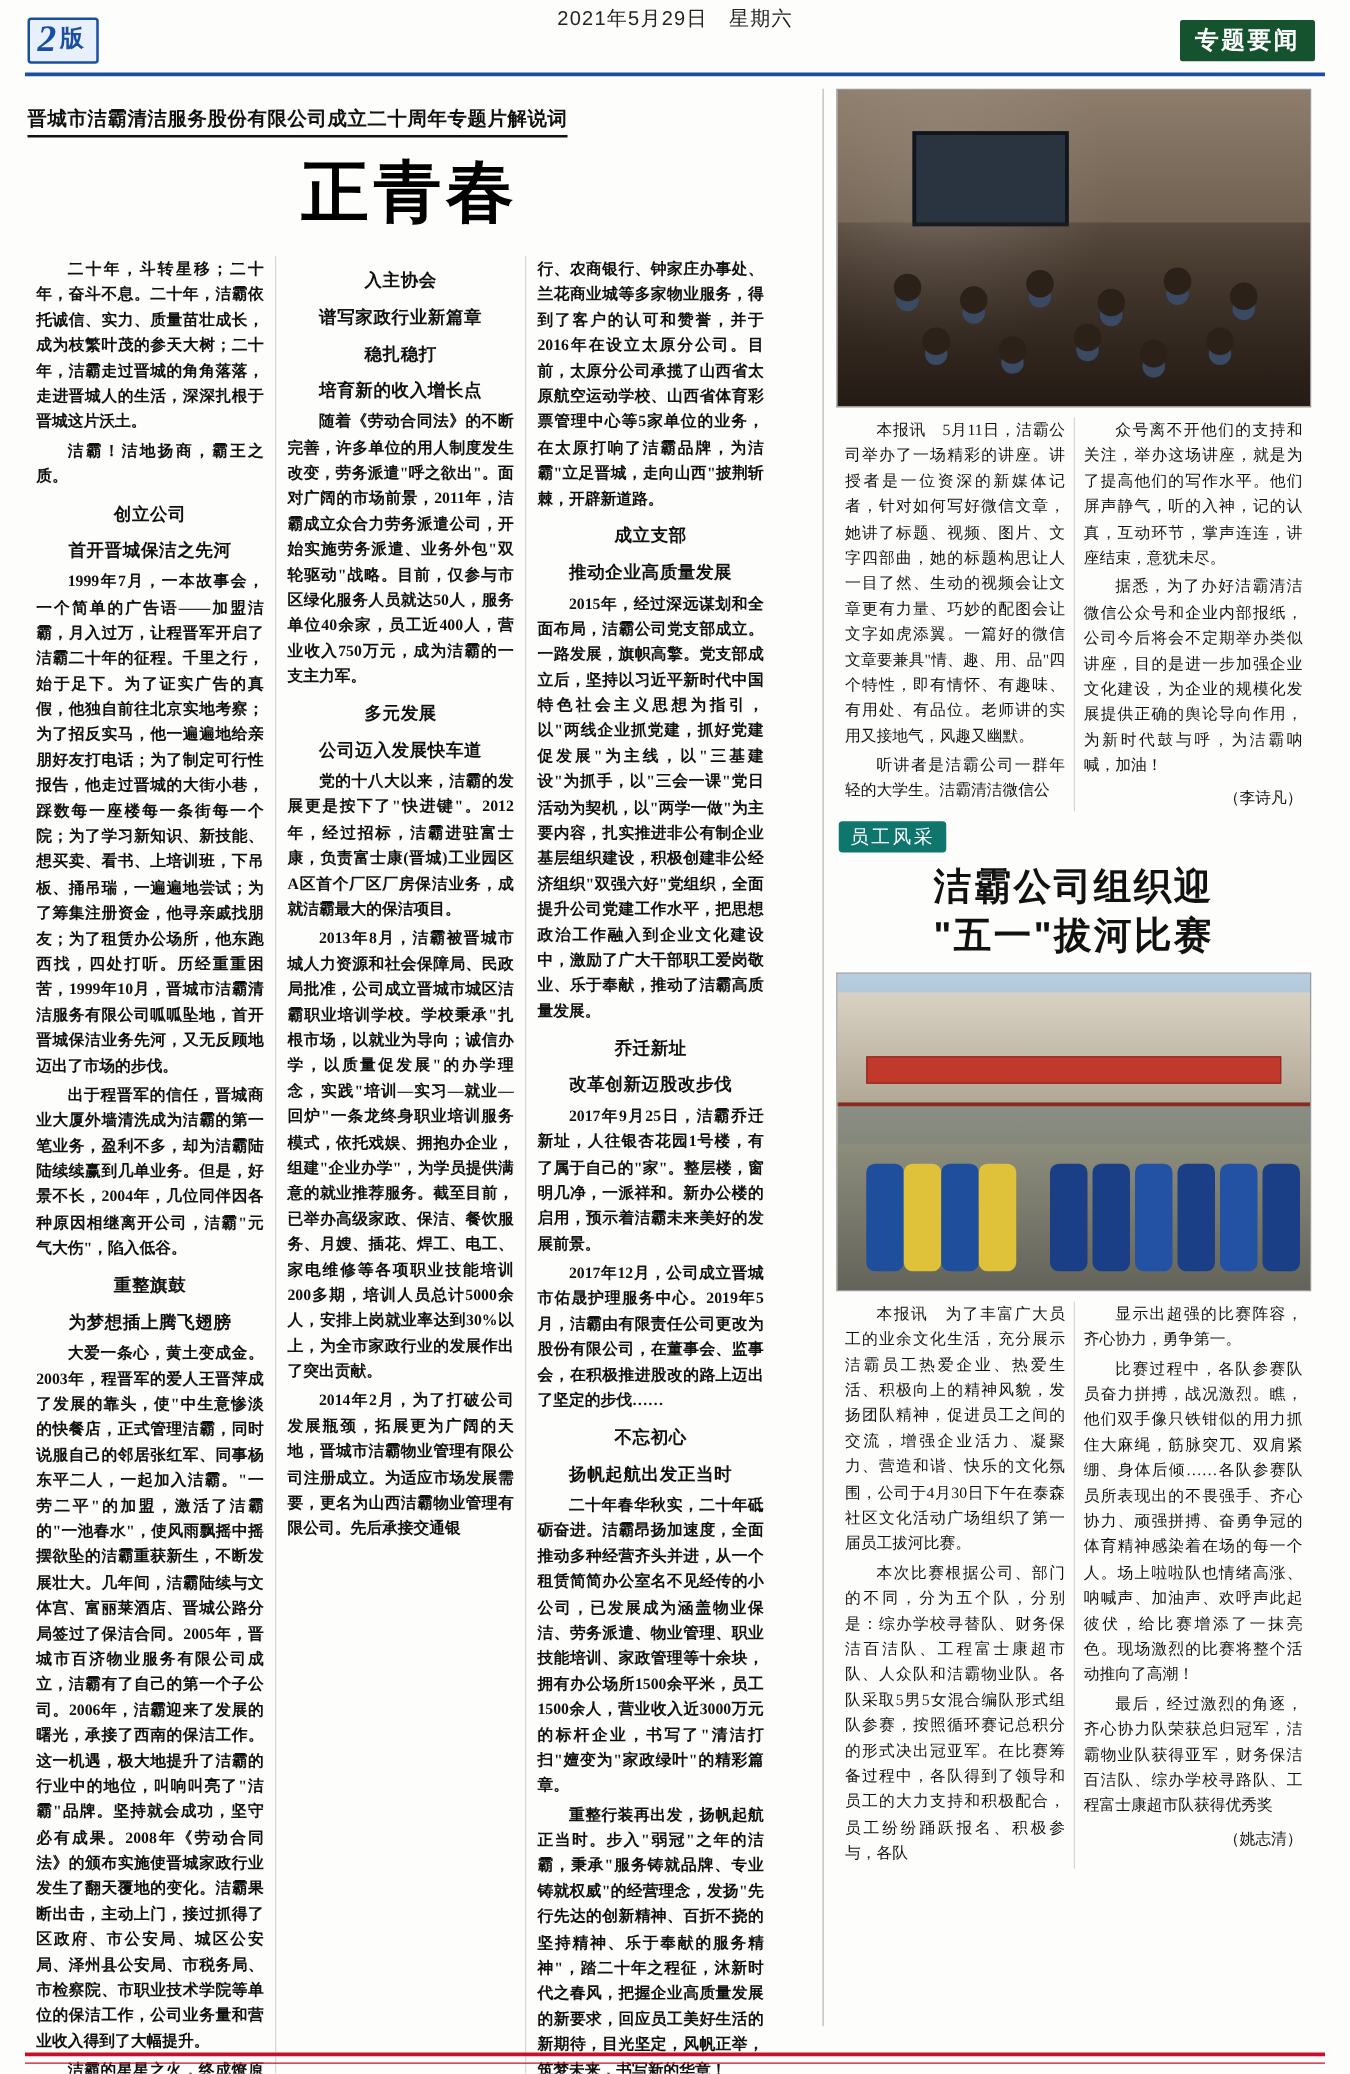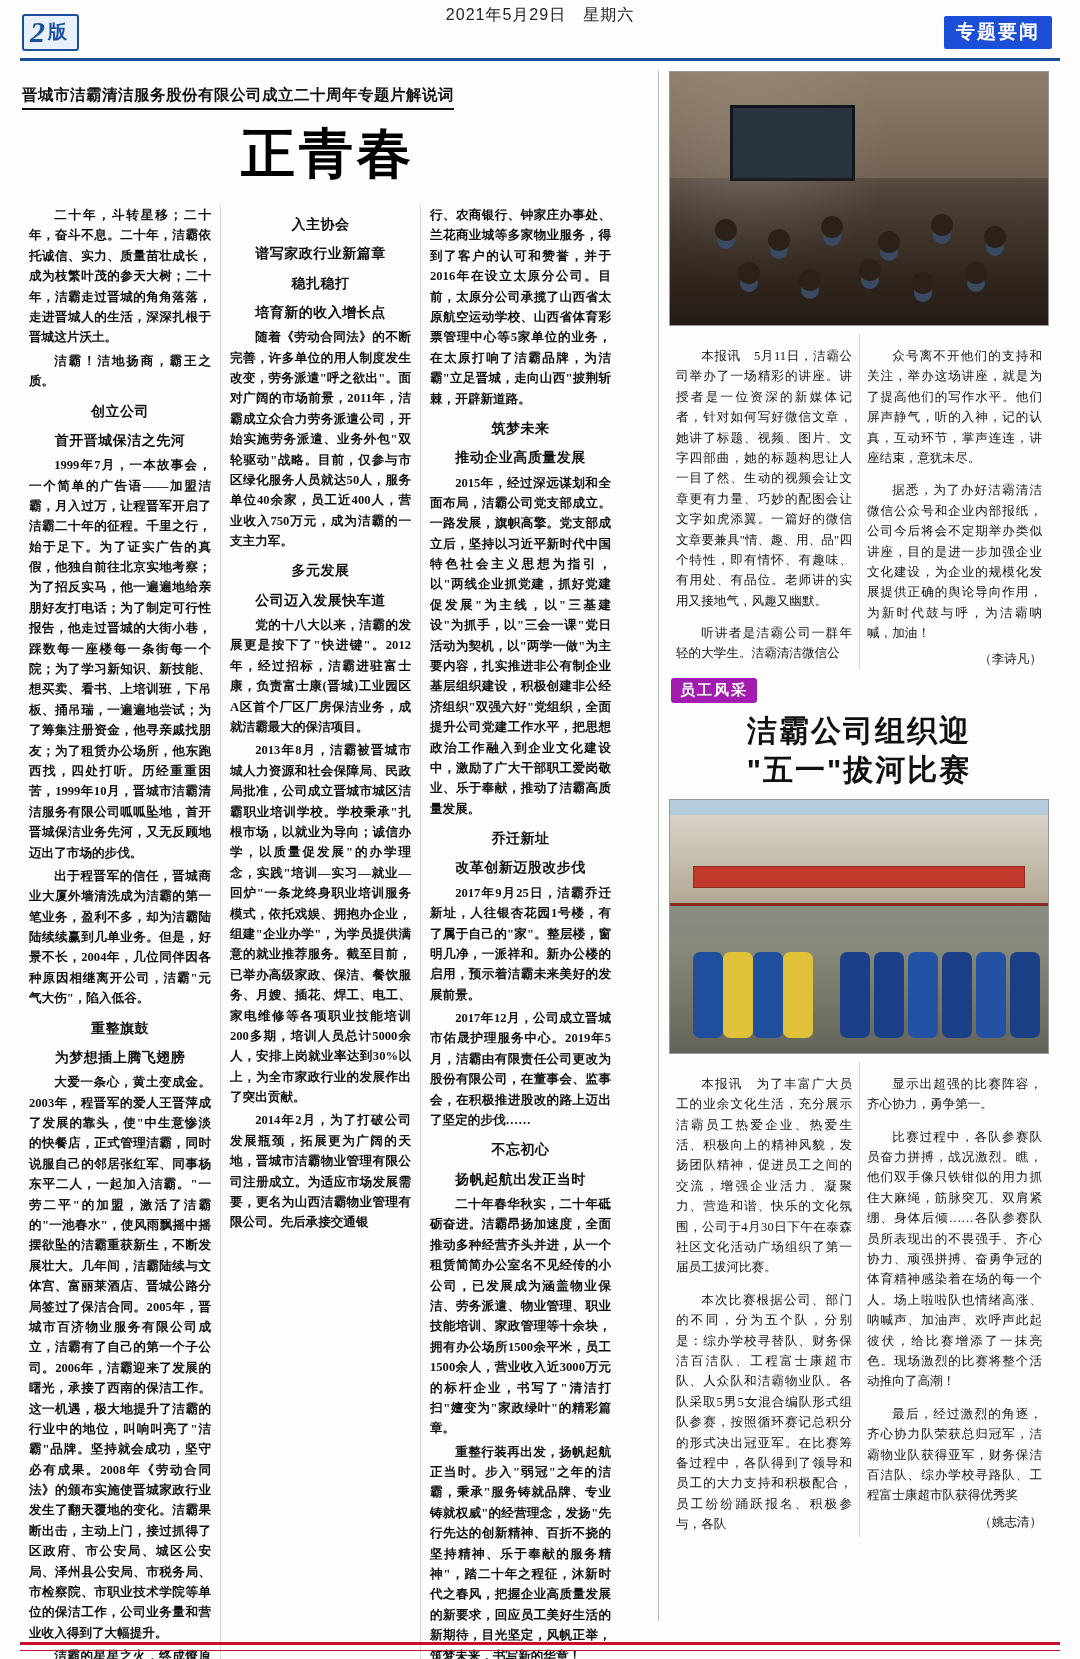--- a/index.html
+++ b/index.html
@@ -48,21 +48,21 @@
     font-size:16px;
     letter-spacing:1px;
     color:#222;
     font-family:"Liberation Sans", sans-serif;
     position:absolute;
     left:50%;
     transform:translateX(-50%);
     top:5px;
   }
   .section-tag {
-    background:#1d4ed8;
+    background:#14532d;
     color:#fff;
     font-size:19px;
     font-weight:bold;
     letter-spacing:2px;
     padding:3px 12px 4px 12px;
     border-radius:2px;
     font-family:"Liberation Sans", sans-serif;
   }
   .rule-top {
     height:3px;
@@ -203,43 +203,43 @@
     text-align:center;
     font-size:30px;
     font-weight:bold;
     line-height:1.3;
     letter-spacing:2px;
     margin:6px 0 10px 0;
     font-family:"Liberation Sans", sans-serif;
   }
   .tag-staff {
     display:inline-block;
-    background:#a21caf;
+    background:#0f766e;
     color:#fff;
-    font-weight:bold;
+    font-weight:normal;
     font-size:15px;
     letter-spacing:2px;
     padding:3px 9px;
     border-radius:3px;
     margin:8px 10px 2px 2px;
     font-family:"Liberation Sans", sans-serif;
   }
   .r-cols {
     display:flex;
     margin-top:8px;
   }
   .r-col {
     width:50%;
     padding:0 7px;
     font-size:12.6px;
     line-height:1.62;
     text-align:justify;
   }
   .r-col + .r-col { border-left:1px solid #d8d8d8; }
-  .r-col p { margin:12px 0 3px 0; text-indent:2em; }
+  .r-col p { margin:0 0 3px 0; text-indent:2em; }
   .rule-bottom {
     position:absolute;
     left:20px; right:20px; bottom:14px;
     height:3px; background:#c8102e;
   }
   .rule-bottom2 {
     position:absolute;
     left:20px; right:20px; bottom:8px;
     height:1px; background:#c8102e;
   }
@@ -288,21 +288,21 @@
             <div class="sub-h">培育新的收入增长点</div>
             <p>随着《劳动合同法》的不断完善，许多单位的用人制度发生改变，劳务派遣"呼之欲出"。面对广阔的市场前景，2011年，洁霸成立众合力劳务派遣公司，开始实施劳务派遣、业务外包"双轮驱动"战略。目前，仅参与市区绿化服务人员就达50人，服务单位40余家，员工近400人，营业收入750万元，成为洁霸的一支主力军。</p>
             <div class="sub-h">多元发展</div>
             <div class="sub-h">公司迈入发展快车道</div>
             <p>党的十八大以来，洁霸的发展更是按下了"快进键"。2012年，经过招标，洁霸进驻富士康，负责富士康(晋城)工业园区A区首个厂区厂房保洁业务，成就洁霸最大的保洁项目。</p>
             <p>2013年8月，洁霸被晋城市城人力资源和社会保障局、民政局批准，公司成立晋城市城区洁霸职业培训学校。学校秉承"扎根市场，以就业为导向；诚信办学，以质量促发展"的办学理念，实践"培训—实习—就业—回炉"一条龙终身职业培训服务模式，依托戏娱、拥抱办企业，组建"企业办学"，为学员提供满意的就业推荐服务。截至目前，已举办高级家政、保洁、餐饮服务、月嫂、插花、焊工、电工、家电维修等各项职业技能培训200多期，培训人员总计5000余人，安排上岗就业率达到30%以上，为全市家政行业的发展作出了突出贡献。</p>
             <p>2014年2月，为了打破公司发展瓶颈，拓展更为广阔的天地，晋城市洁霸物业管理有限公司注册成立。为适应市场发展需要，更名为山西洁霸物业管理有限公司。先后承接交通银</p>
           </div>
         <div class="col" id="fcol2">
             <p class="noind">行、农商银行、钟家庄办事处、兰花商业城等多家物业服务，得到了客户的认可和赞誉，并于2016年在设立太原分公司。目前，太原分公司承揽了山西省太原航空运动学校、山西省体育彩票管理中心等5家单位的业务，在太原打响了洁霸品牌，为洁霸"立足晋城，走向山西"披荆斩棘，开辟新道路。</p>
-            <div class="sub-h">筑梦未来</div>
+            <div class="sub-h">成立支部</div>
             <div class="sub-h">推动企业高质量发展</div>
             <p>2015年，经过深远谋划和全面布局，洁霸公司党支部成立。一路发展，旗帜高擎。党支部成立后，坚持以习近平新时代中国特色社会主义思想为指引，以"两线企业抓党建，抓好党建促发展"为主线，以"三基建设"为抓手，以"三会一课"党日活动为契机，以"两学一做"为主要内容，扎实推进非公有制企业基层组织建设，积极创建非公经济组织"双强六好"党组织，全面提升公司党建工作水平，把思想政治工作融入到企业文化建设中，激励了广大干部职工爱岗敬业、乐于奉献，推动了洁霸高质量发展。</p>
             <div class="sub-h">乔迁新址</div>
             <div class="sub-h">改革创新迈股改步伐</div>
             <p>2017年9月25日，洁霸乔迁新址，人往银杏花园1号楼，有了属于自己的"家"。整层楼，窗明几净，一派祥和。新办公楼的启用，预示着洁霸未来美好的发展前景。</p>
             <p>2017年12月，公司成立晋城市佑晟护理服务中心。2019年5月，洁霸由有限责任公司更改为股份有限公司，在董事会、监事会，在积极推进股改的路上迈出了坚定的步伐……</p>
             <div class="sub-h">不忘初心</div>
             <div class="sub-h">扬帆起航出发正当时</div>
             <p>二十年春华秋实，二十年砥砺奋进。洁霸昂扬加速度，全面推动多种经营齐头并进，从一个租赁简简办公室名不见经传的小公司，已发展成为涵盖物业保洁、劳务派遣、物业管理、职业技能培训、家政管理等十余块，拥有办公场所1500余平米，员工1500余人，营业收入近3000万元的标杆企业，书写了"清洁打扫"嬗变为"家政绿叶"的精彩篇章。</p>
             <p>重整行装再出发，扬帆起航正当时。步入"弱冠"之年的洁霸，秉承"服务铸就品牌、专业铸就权威"的经营理念，发扬"先行先达的创新精神、百折不挠的坚持精神、乐于奉献的服务精神"，踏二十年之程征，沐新时代之春风，把握企业高质量发展的新要求，回应员工美好生活的新期待，目光坚定，风帆正举，筑梦未来，书写新的华章！</p>

